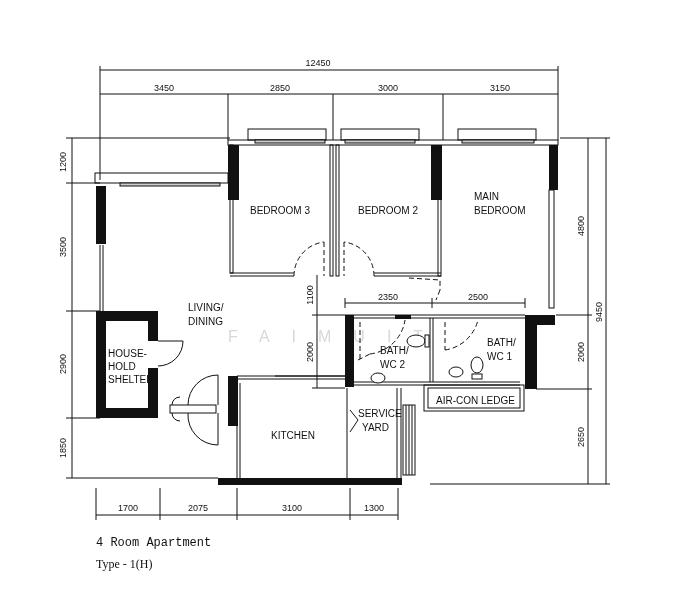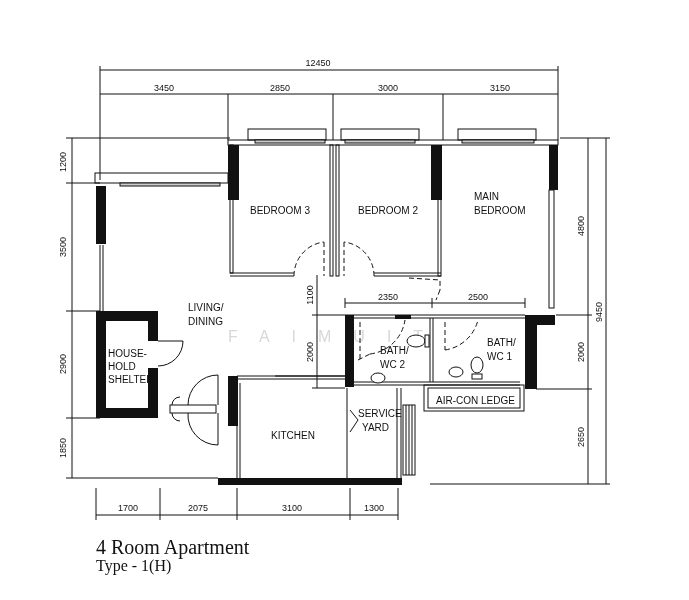--- a/index.html
+++ b/index.html
@@ -1,22 +1,22 @@
 <!DOCTYPE html>
 <html><head>
 <meta charset="utf-8">
 <style>
   html,body{margin:0;padding:0;background:#ffffff;}
   body{width:689px;height:600px;position:relative;overflow:hidden;font-family:"Liberation Sans",sans-serif;}
   svg{position:absolute;left:0;top:0;}
   .dim{font-family:"Liberation Sans",sans-serif;font-size:9px;fill:#111;}
   .room{font-family:"Liberation Sans",sans-serif;font-size:10px;fill:#111;}
   .wm{font-family:"Liberation Sans",sans-serif;font-size:16px;fill:#d8d8d8;letter-spacing:22px;}
-  .title{position:absolute;left:96px;top:536px;font-family:Liberation Serif, serif;font-size:20px;color:#111;}
-  .subtitle{position:absolute;left:96px;top:557px;font-family:"Liberation Serif",serif;font-size:16px;color:#111;}
+  .title{position:absolute;left:96px;top:536px;font-family:Liberation Mono, monospace;font-size:12px;color:#111;}
+  .subtitle{position:absolute;left:96px;top:557px;font-family:"Liberation Serif",serif;font-size:12px;color:#111;}
 </style>
 </head>
 <body>
 
 <svg width="689" height="600" viewBox="0 0 689 600">
   <g stroke="#111" stroke-width="1" fill="none">
 
     <line x1="100" y1="70" x2="558" y2="70"></line>
     <line x1="100" y1="66" x2="100" y2="180"></line>
     <line x1="558" y1="66" x2="558" y2="140"></line>

